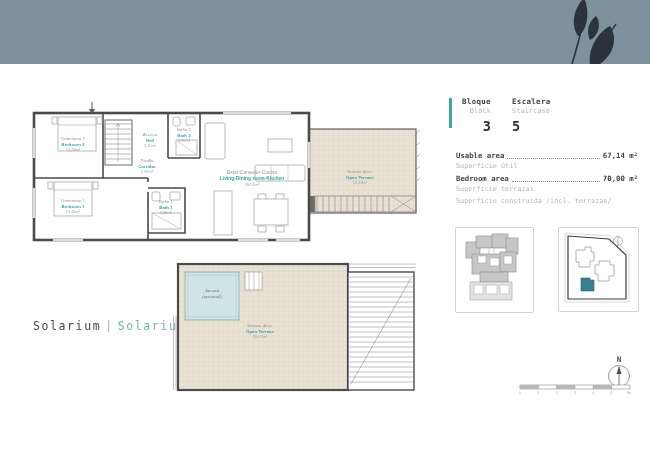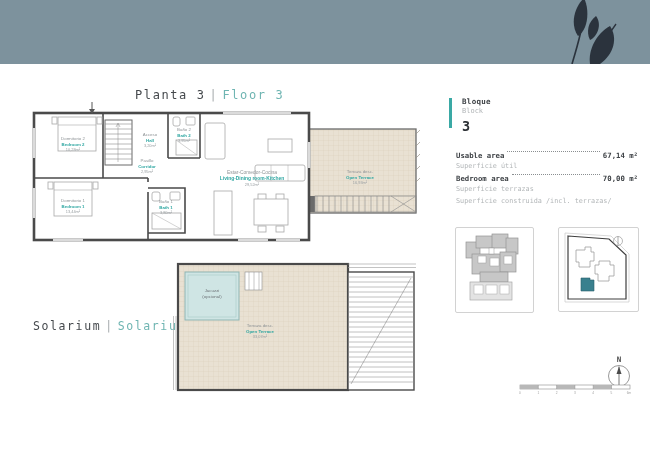--- a/index.html
+++ b/index.html
@@ -18,21 +18,21 @@
   .title-sep{color:#a7acae;padding:0 4px;}
   .title-en{color:#6fb5b2;}
 
   
   #accent-bar{position:absolute;left:449px;top:98px;width:2.5px;height:30px;background:#3aa9a5;}
   .hdr-col{position:absolute;top:97px;}
   .hdr-es{display:block;font-size:7.5px;font-weight:bold;color:#3e4246;letter-spacing:.3px;}
   .hdr-en{display:block;font-size:7px;color:#b0b4b6;margin-top:1px;}
   .hdr-val{display:block;font-size:13.5px;font-weight:bold;color:#2e3236;margin-top:3px;}
   #areas{position:absolute;left:456px;top:151px;width:182px;}
-  .area-row{display:flex;align-items:flex-start;font-size:7.3px;font-weight:bold;color:#3e4246;}
+  .area-row{display:flex;align-items:flex-end;font-size:7.3px;font-weight:bold;color:#3e4246;}
   .leader{flex:1;border-bottom:1px dotted #8a8e90;margin:0 3px 1.5px 3px;}
   .area-val{white-space:nowrap;}
   .area-es{font-size:6.8px;color:#b2b6b8;margin:1.5px 0 4.5px 0;}
 
   
   .key-box{position:absolute;background:#fff;border:1px solid #d2d2d2;border-radius:2px;}
   #key-box-building{left:455px;top:227px;width:77px;height:84px;}
   #key-box-site{left:558px;top:227px;width:79px;height:83px;}
 
   
@@ -58,23 +58,20 @@
   <div id="top-band">
     <svg id="leaf" width="90" height="64" viewBox="0 0 90 64">
       <path d="M34 64 C40 44 46 24 46 4" stroke="#2b333d" stroke-width="1.6" fill="none"></path>
       <path d="M60 64 C64 48 70 34 78 24" stroke="#2b333d" stroke-width="1.4" fill="none"></path>
       <path d="M46 -2 C36 8 32 24 40 36 C50 30 52 10 46 -2 Z" fill="#2b333d"></path>
       <path d="M52 64 C50 50 58 34 72 26 C80 38 76 54 62 64 Z" fill="#2b333d"></path>
       <path d="M52 40 C48 32 50 22 58 16 C64 24 60 36 52 40 Z" fill="#2b333d"></path>
     </svg>
   </div>
 
-  <div id="title-floor" class="plan-title mono">
-    <span>Planta 3</span><span class="title-sep">|</span><span class="title-en">Floor 3</span>
-  </div>
   <div id="title-solarium" class="plan-title mono">
     <span>Solarium</span><span class="title-sep">|</span><span class="title-en">Solarium</span>
   </div>
 
   <svg style="position:absolute;left:28px;top:100px;" width="396" height="150" viewBox="0 0 396 150">
     <defs>
       <pattern id="floorpat" width="8" height="5" patternUnits="userSpaceOnUse">
         <rect width="8" height="5" fill="#fbfaf7"></rect>
         <path d="M0 4.5 H8" stroke="#efede8" stroke-width=".5"></path>
       </pattern>
@@ -234,24 +231,29 @@
 
     <g text-anchor="middle">
       <text class="lbl-es" x="92" y="71">Terraza desc.</text>
       <text class="lbl-en" x="92" y="76.5">Open Terrace</text>
       <text class="lbl-area" x="92" y="81.5">33,07m²</text>
     </g>
   </svg>
 
   <div id="accent-bar"></div>
 
-  <div class="hdr-col mono" style="left:462px;">
+  <div class="hdr-col mono" style="left:462px;text-align:right;">
     <span class="hdr-es">Bloque</span>
     <span class="hdr-en">Block</span>
     <span class="hdr-val">3</span>
+  </div>
+  <div class="hdr-col mono" style="left:512px;">
+    <span class="hdr-es">Escalera</span>
+    <span class="hdr-en">Staircase</span>
+    <span class="hdr-val">5</span>
   </div>
 
   <div id="areas" class="mono">
     <div class="area-row">
       <span>Usable area</span>
       <span class="leader"></span>
       <span class="area-val">67,14 m²</span>
     </div>
     <div class="area-es">Superficie útil</div>
     <div class="area-row">

